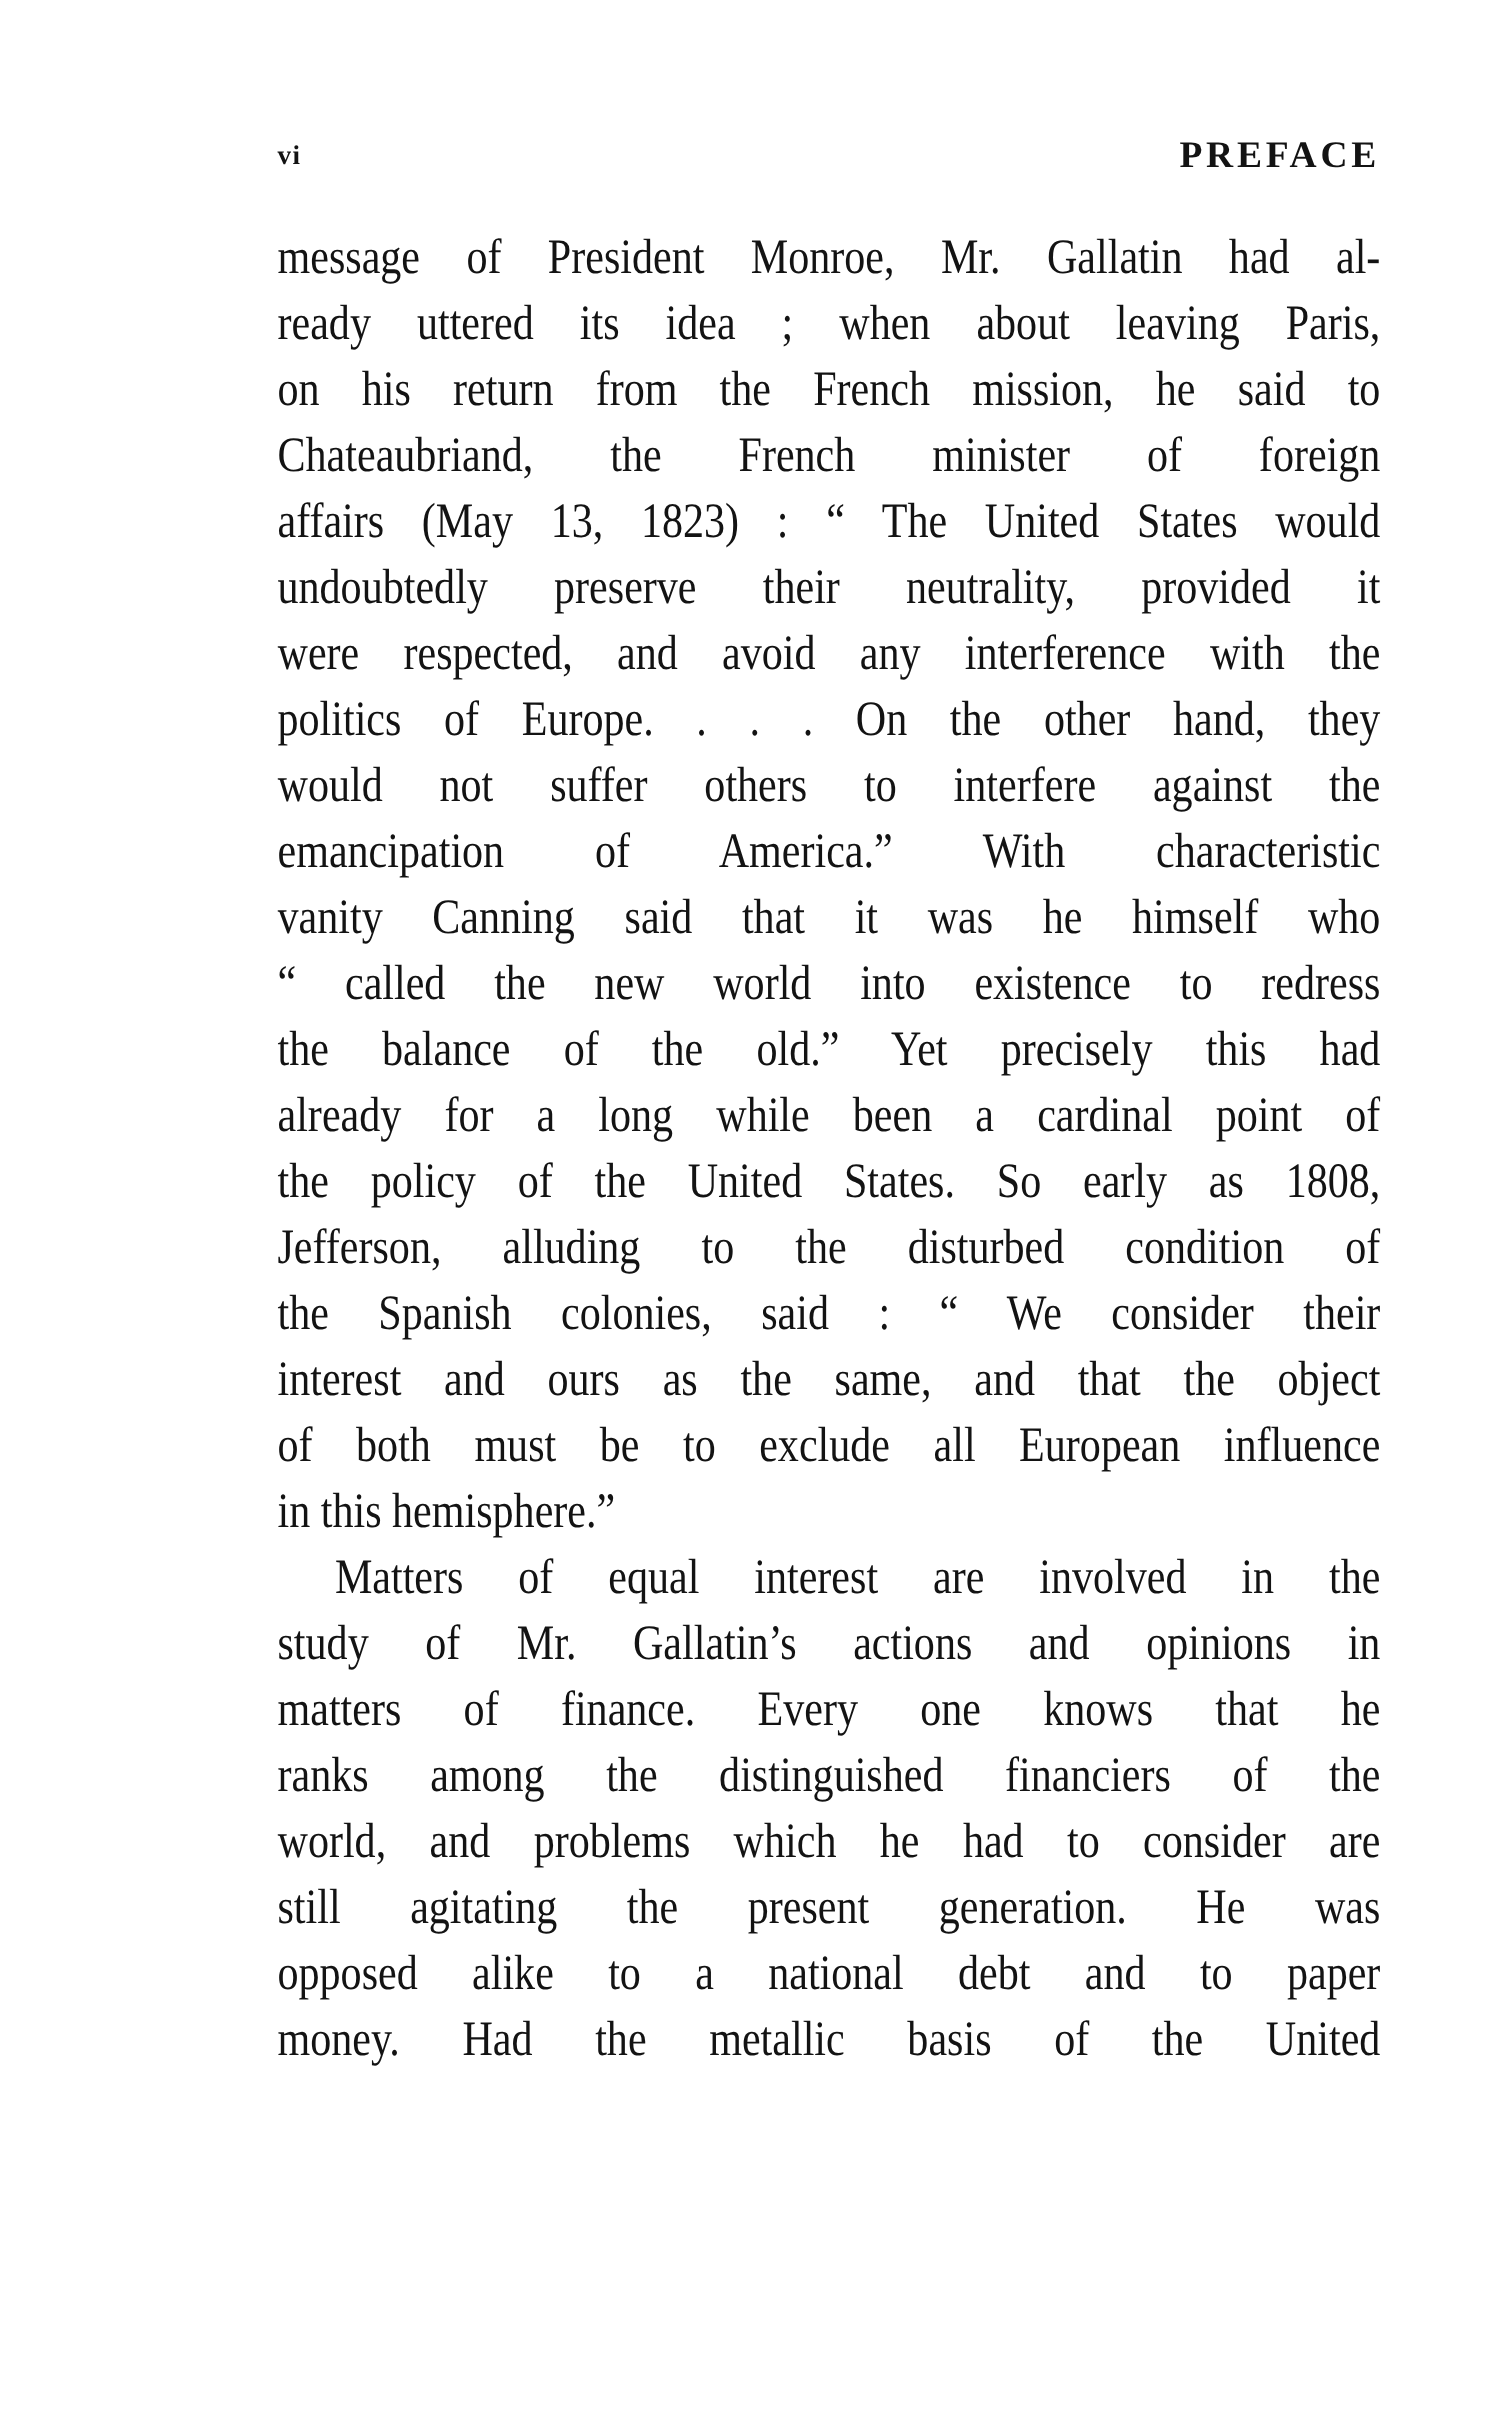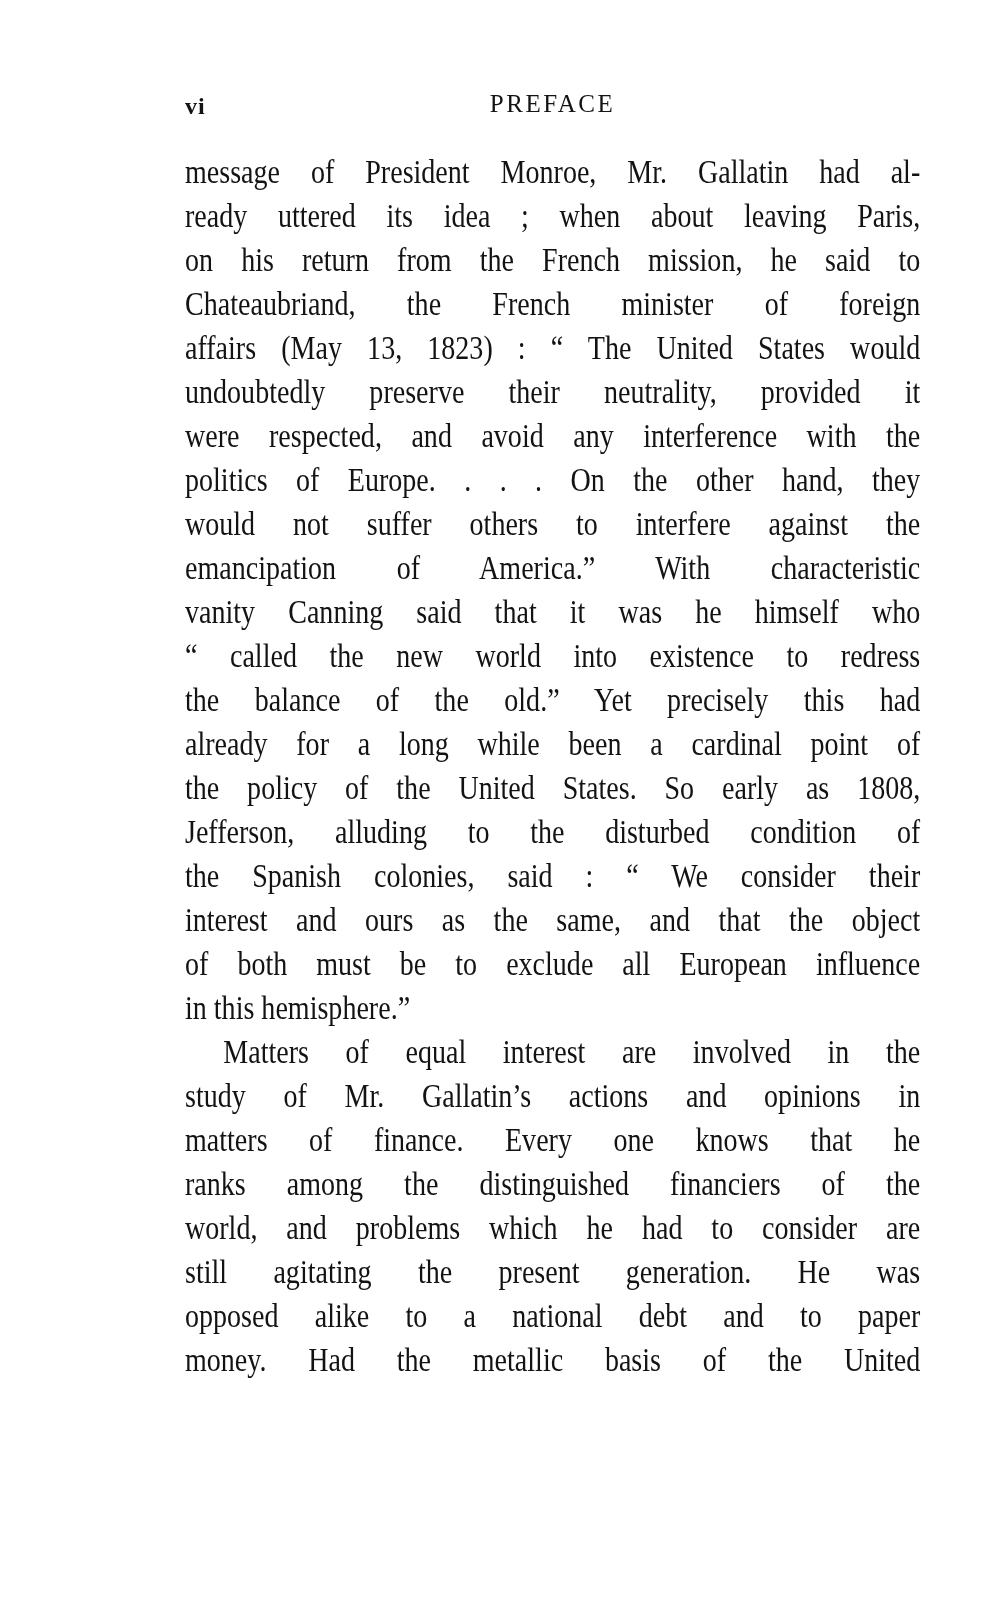--- a/index.html
+++ b/index.html
@@ -19,30 +19,30 @@
     position: absolute;
     left: 185px;
     top: 90px;
     width: 735px;
     height: 34px;
   }
   .folio {
     position: absolute;
     left: 0;
     top: 3px;
-    font-size: 24px;
+    font-size: 18px;
     font-weight: bold;
     letter-spacing: 1px;
   }
   .head-title {
     width: 100%;
-    text-align: center;
+    text-align: right;
     font-size: 25px;
     letter-spacing: 2.5px;
-    font-weight: normal;
+    font-weight: bold;
   }
 
   
   
   .body-lines {
     position: absolute;
     left: 185px;
     top: 150px;
     width: 865px;
     transform: scaleX(0.85);

